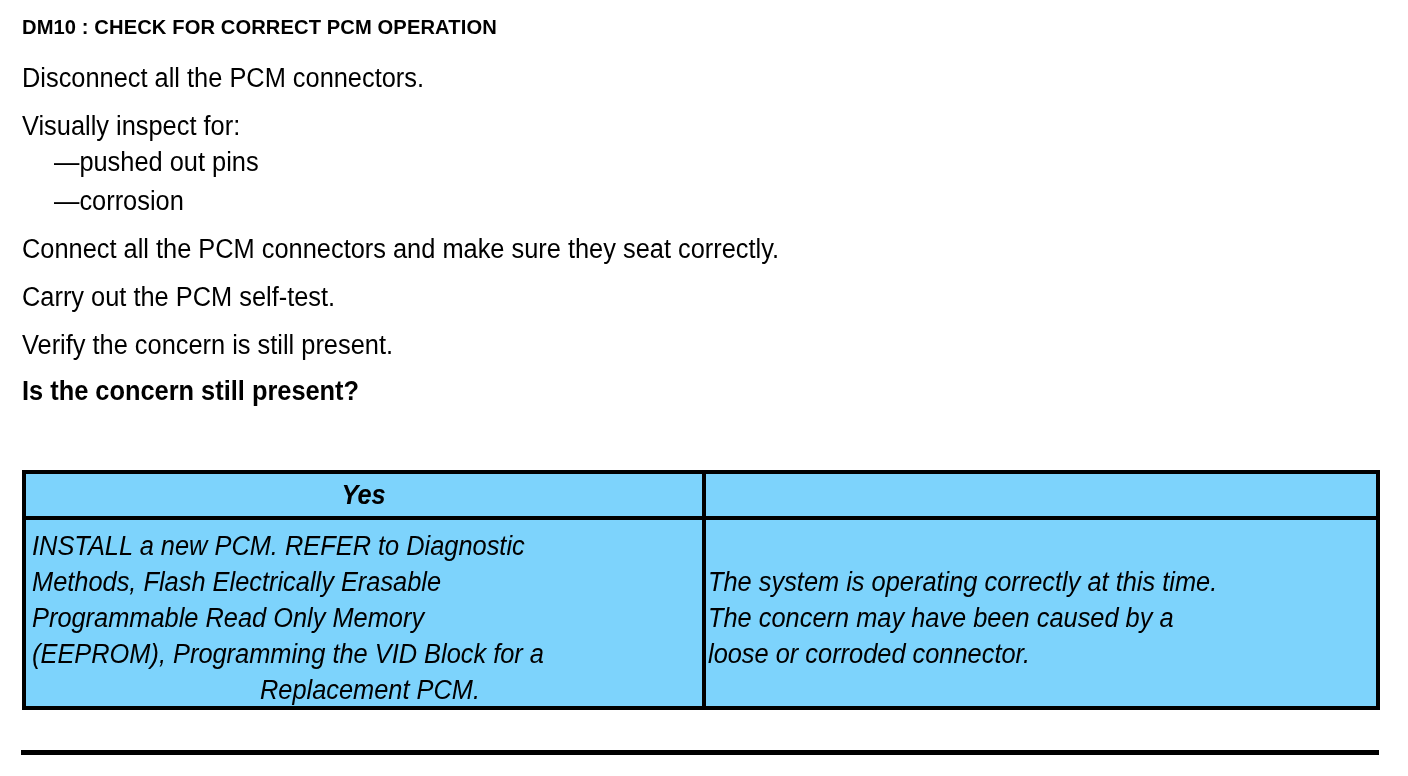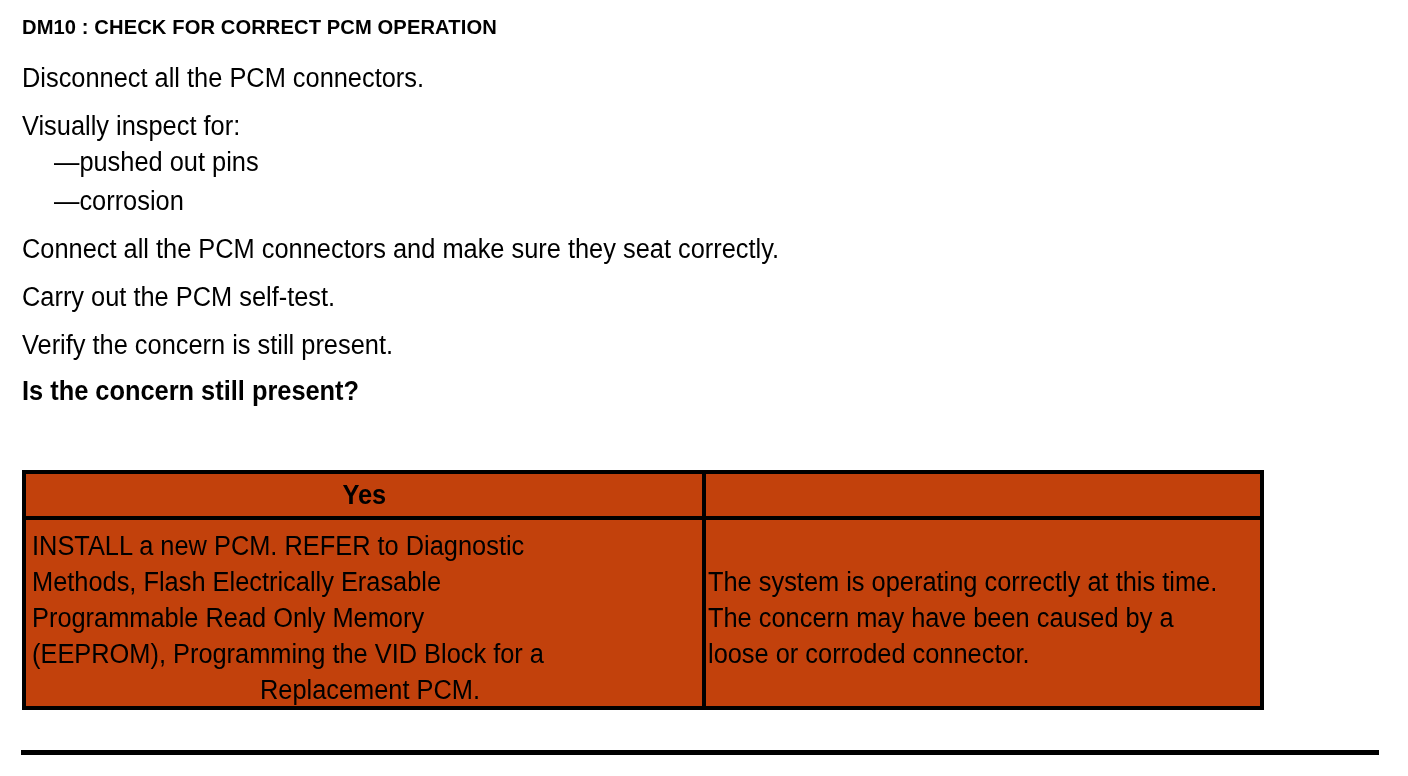--- a/index.html
+++ b/index.html
@@ -58,24 +58,25 @@
   .ln-connect    { top: 233px; }
   .ln-carry      { top: 281px; }
   .ln-verify     { top: 329px; }
   .ln-isconcern  { top: 375px; }
 
   
   .decision-table {
     position: absolute;
     left: 18px;
     top: 470px;
-    width: 1242px;
+    width: 1358px;
     border: 4px solid #000000;
     box-sizing: border-box;
-    background: #c2410c;
+    background: #7dd3fc;
+    font-style: italic;
   }
 
   .table-head-row {
     position: relative;
     height: 42px;
     border-bottom: 4px solid #000000;
     box-sizing: content-box;
   }
   .table-body-row {
     position: relative;

